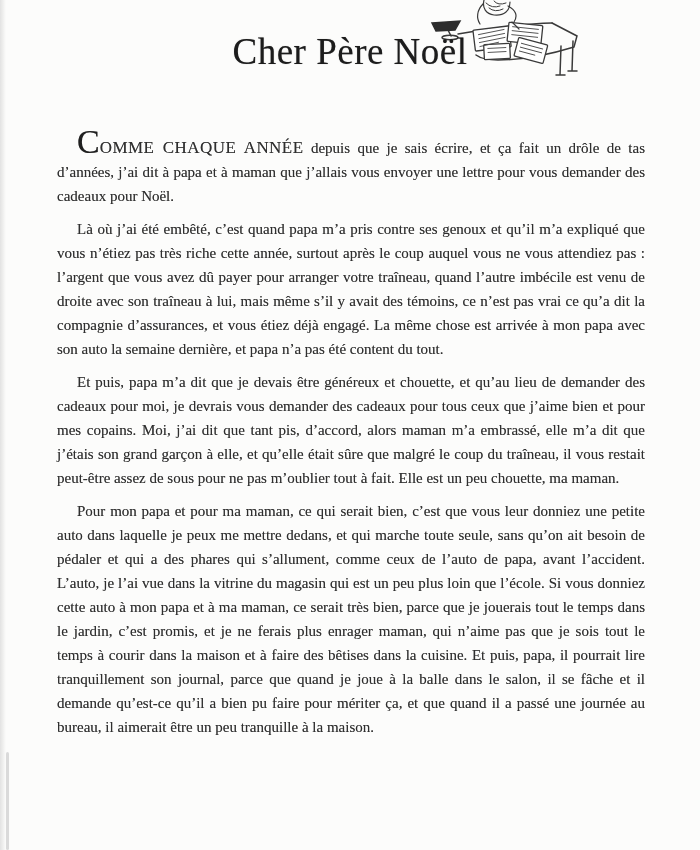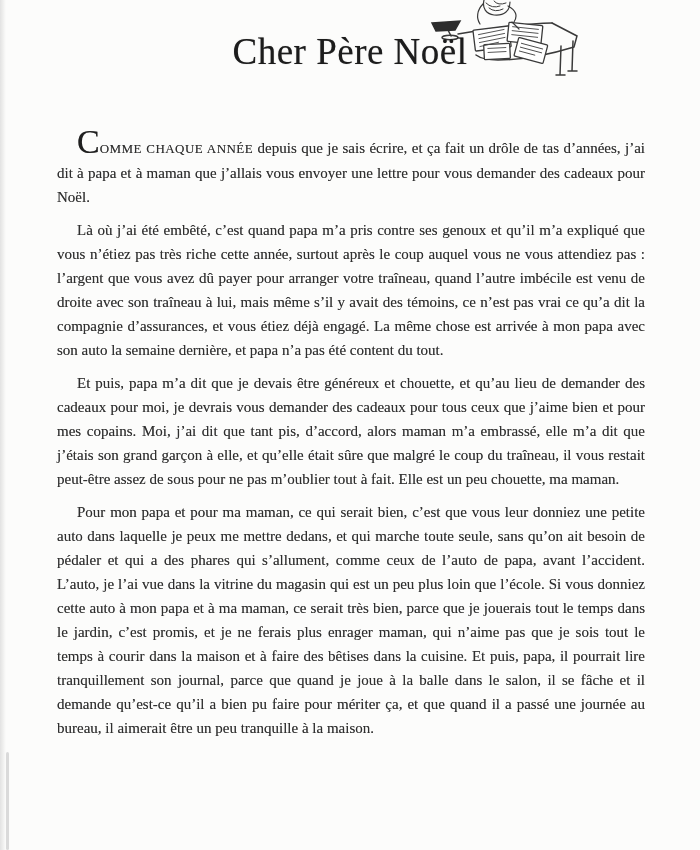--- a/index.html
+++ b/index.html
@@ -63,21 +63,21 @@
   .para {
     margin: 0 0 9px 0;
     text-indent: 20px;
   }
   .lead-initial {
     font-size: 34px;
     line-height: 0;
     color: #1f1f1f;
   }
   .lead-smallcaps {
-    font-size: 13px;
+    font-size: 17px;
     letter-spacing: 0.45px;
   }
 </style>
 </head>
 <body>
 
 <div class="page">
 
   <div class="edge-line"></div>
 

